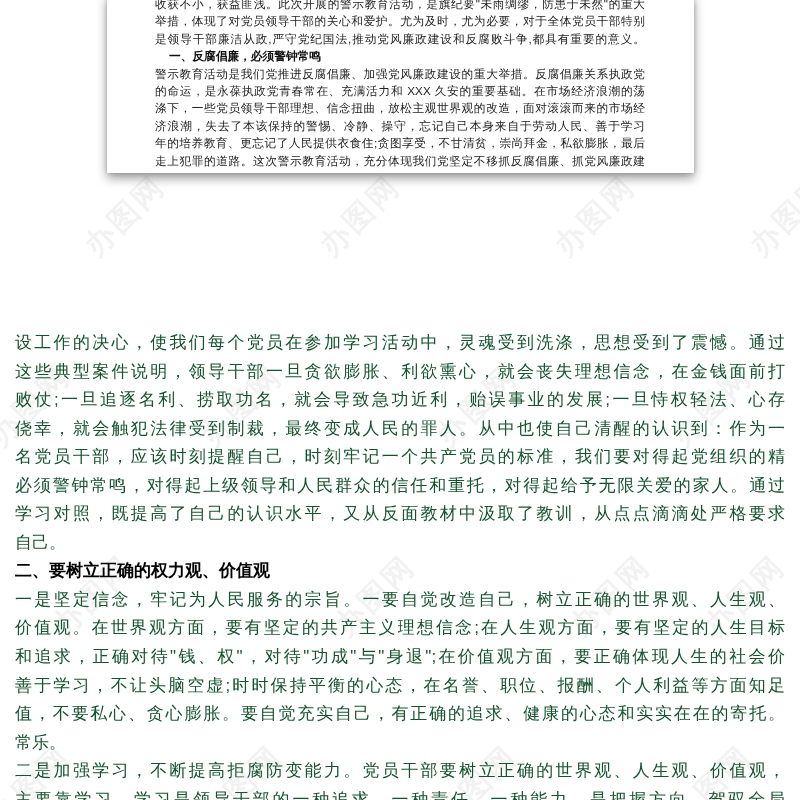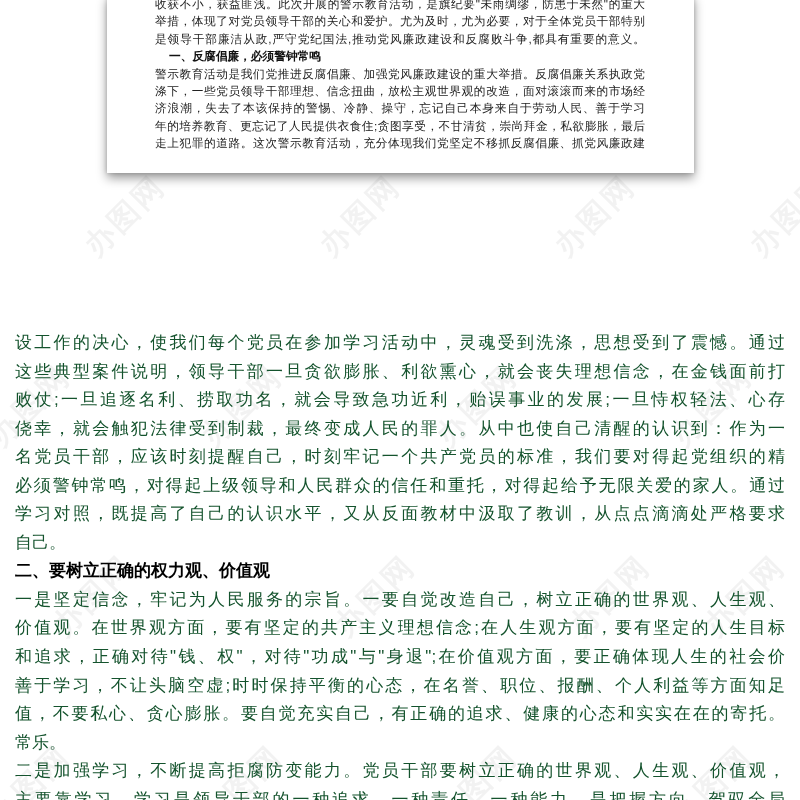--- a/index.html
+++ b/index.html
@@ -68,20 +68,21 @@
   <span class="wm" style="left:477px;top:786px">办图网</span>
   <span class="wm" style="left:712px;top:786px">办图网</span>
 </div>
 
 <div class="page-card">
   <div class="dline">收获不小，获益匪浅。此次开展的警示教育活动，是旗纪要"未雨绸缪，防患于未然"的重大</div>
   <div class="dline">举措，体现了对党员领导干部的关心和爱护。尤为及时，尤为必要，对于全体党员干部特别</div>
   <div class="dline">是领导干部廉洁从政,严守党纪国法,推动党风廉政建设和反腐败斗争,都具有重要的意义。</div>
   <div class="dline head">一、反腐倡廉，必须警钟常鸣</div>
   <div class="dline">警示教育活动是我们党推进反腐倡廉、加强党风廉政建设的重大举措。反腐倡廉关系执政党</div>
+  <div class="dline">的命运，是永葆执政党青春常在、充满活力和 XXX 久安的重要基础。在市场经济浪潮的荡</div>
   <div class="dline">涤下，一些党员领导干部理想、信念扭曲，放松主观世界观的改造，面对滚滚而来的市场经</div>
   <div class="dline">济浪潮，失去了本该保持的警惕、冷静、操守，忘记自己本身来自于劳动人民、善于学习</div>
   <div class="dline">年的培养教育、更忘记了人民提供衣食住;贪图享受，不甘清贫，崇尚拜金，私欲膨胀，最后</div>
   <div class="dline">走上犯罪的道路。这次警示教育活动，充分体现我们党坚定不移抓反腐倡廉、抓党风廉政建</div>
 </div>
 
 <div class="body-text">
   <div class="bline">设工作的决心，使我们每个党员在参加学习活动中，灵魂受到洗涤，思想受到了震憾。通过</div>
   <div class="bline">这些典型案件说明，领导干部一旦贪欲膨胀、利欲熏心，就会丧失理想信念，在金钱面前打</div>
   <div class="bline">败仗;一旦追逐名利、捞取功名，就会导致急功近利，贻误事业的发展;一旦恃权轻法、心存</div>

